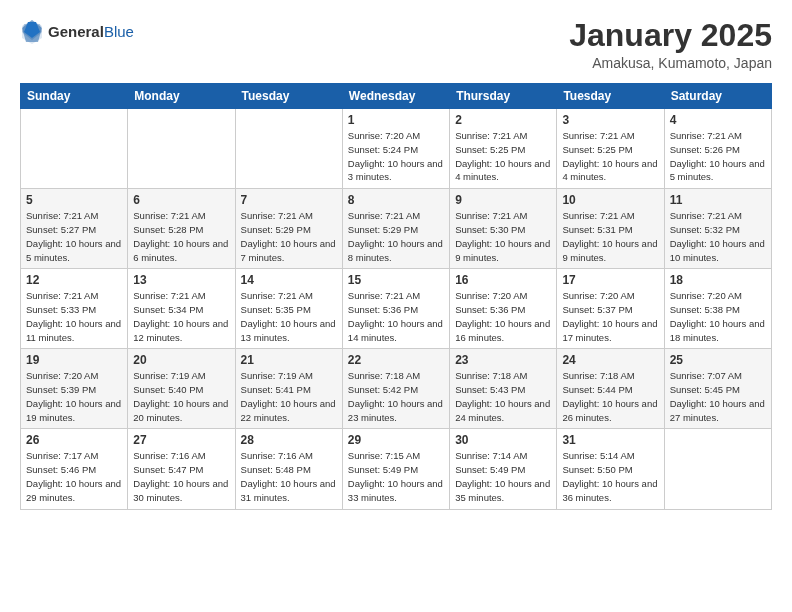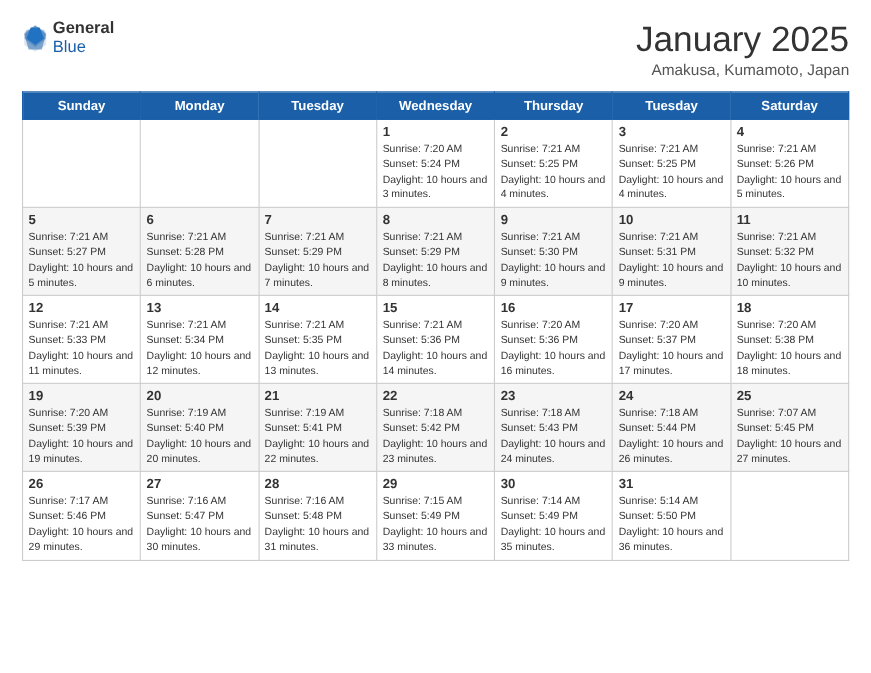--- a/index.html
+++ b/index.html
@@ -19,21 +19,20 @@
       align-items: flex-start;
       margin-bottom: 12px;
     }
     .logo {
       display: flex;
       align-items: center;
       gap: 4px;
     }
     .logo-text {
       display: flex;
-      flex-direction: column;
       line-height: 1.1;
     }
     .logo-general {
       font-size: 15px;
       font-weight: bold;
       color: #333;
     }
     .logo-blue {
       font-size: 15px;
       font-weight: normal;
@@ -41,41 +40,41 @@
     }
     .logo-icon {
       width: 24px;
       height: 28px;
     }
     .title-block {
       text-align: right;
     }
     .month-title {
       font-size: 32px;
-      font-weight: normal;
+      font-weight: bold;
       color: #333;
       line-height: 1.1;
     }
     .location {
       font-size: 14px;
       color: #555;
       margin-top: 2px;
     }
     .calendar {
       width: 100%;
       border-collapse: collapse;
       border: 1px solid #ccc;
     }
     .calendar th {
       background: #1a5fa8;
       color: #fff;
       font-size: 12px;
       font-weight: bold;
       padding: 5px 6px;
-      text-align: center;
+      text-align: left;
       border: 1px solid #1a5fa8;
     }
     .calendar td {
       vertical-align: top;
       padding: 4px 5px;
       border: 1px solid #ccc;
       width: calc(100% / 7);
       min-height: 80px;
       font-size: 10px;
       color: #333;

